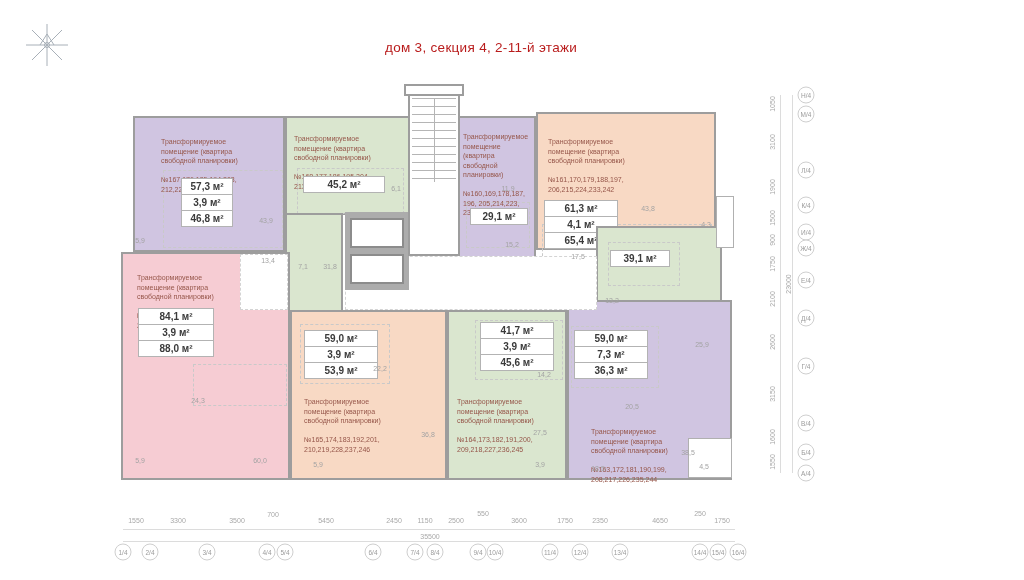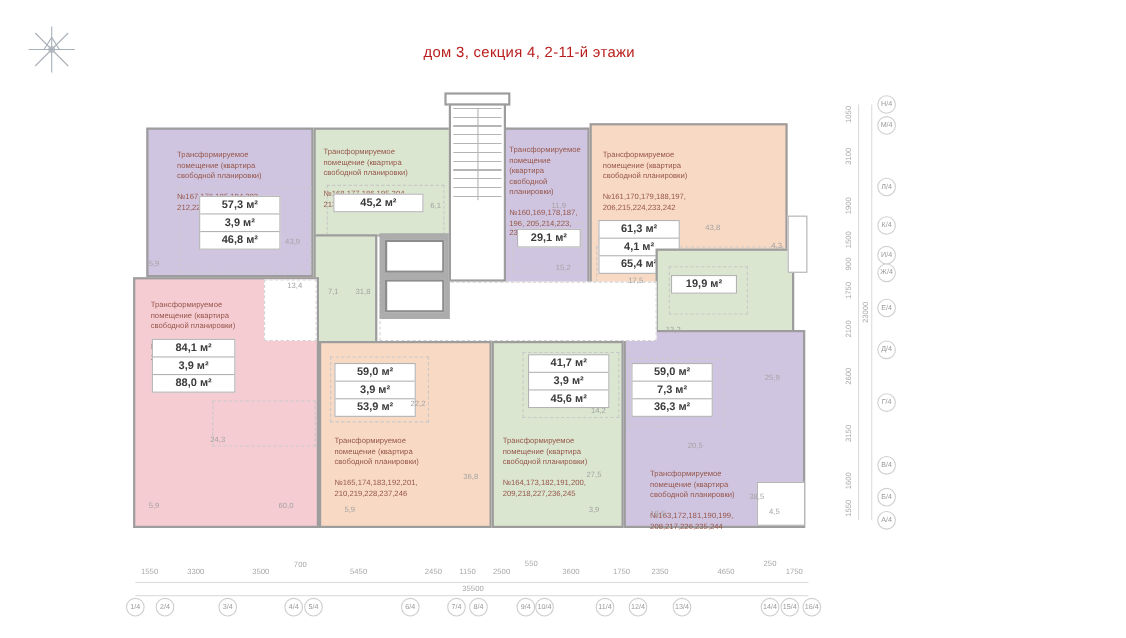--- a/index.html
+++ b/index.html
@@ -59,21 +59,21 @@
 
     <div class="room purple" style="left:133px;top:116px;width:152px;height:136px">
       <div class="zone" style="left:28px;top:52px;width:118px;height:76px"></div>
       <div class="apt-label" style="left:26px;top:10px;width:114px">
         <div>Трансформируемое
 помещение (квартира
 свободной планировки)</div>
         <div>№167,176,185,194,203,
 212,221,230,239,248</div>
       </div>
-      <div class="area-box" style="left:46px;top:60px;width:74px">
+      <div class="area-box" style="left:46px;top:60px;width:52px">
         <div class="area-row">57,3 м²</div>
         <div class="area-row">3,9 м²</div>
         <div class="area-row">46,8 м²</div>
       </div>
     </div>
 
     <div class="room green" style="left:285px;top:116px;width:127px;height:99px">
       <div class="zone" style="left:10px;top:50px;width:105px;height:44px"></div>
       <div class="apt-label" style="left:7px;top:7px;width:112px">
         <div>Трансформируемое
@@ -99,40 +99,40 @@
 планировки)</div>
         <div>№160,169,178,187,
 196, 205,214,223,
 232,241</div>
       </div>
       <div class="area-box" style="left:12px;top:90px;width:58px">
         <div class="area-row">29,1 м²</div>
       </div>
     </div>
 
-    <div class="room orange" style="left:536px;top:112px;width:180px;height:190px">
+    <div class="room orange" style="left:536px;top:112px;width:180px;height:138px">
       <div class="zone" style="left:4px;top:110px;width:168px;height:74px"></div>
       <div class="apt-label" style="left:10px;top:14px;width:135px">
         <div>Трансформируемое
 помещение (квартира
 свободной планировки)</div>
         <div>№161,170,179,188,197,
 206,215,224,233,242</div>
       </div>
       <div class="area-box" style="left:6px;top:86px;width:74px">
         <div class="area-row">61,3 м²</div>
         <div class="area-row">4,1 м²</div>
         <div class="area-row">65,4 м²</div>
       </div>
     </div>
 
     <div class="room green" style="left:596px;top:226px;width:126px;height:136px">
       <div class="zone" style="left:10px;top:14px;width:70px;height:42px"></div>
       <div class="area-box" style="left:12px;top:22px;width:60px">
-        <div class="area-row">19,9 м²</div>
+        <div class="area-row">39,1 м²</div>
       </div>
       <div class="apt-label" style="left:18px;top:66px;width:106px">
         <div>Трансформируемое
 помещение (квартира
 свободной планировки)</div>
         <div>№162,171,180,189,198,
 207,216,225,234,243</div>
       </div>
     </div>
 

